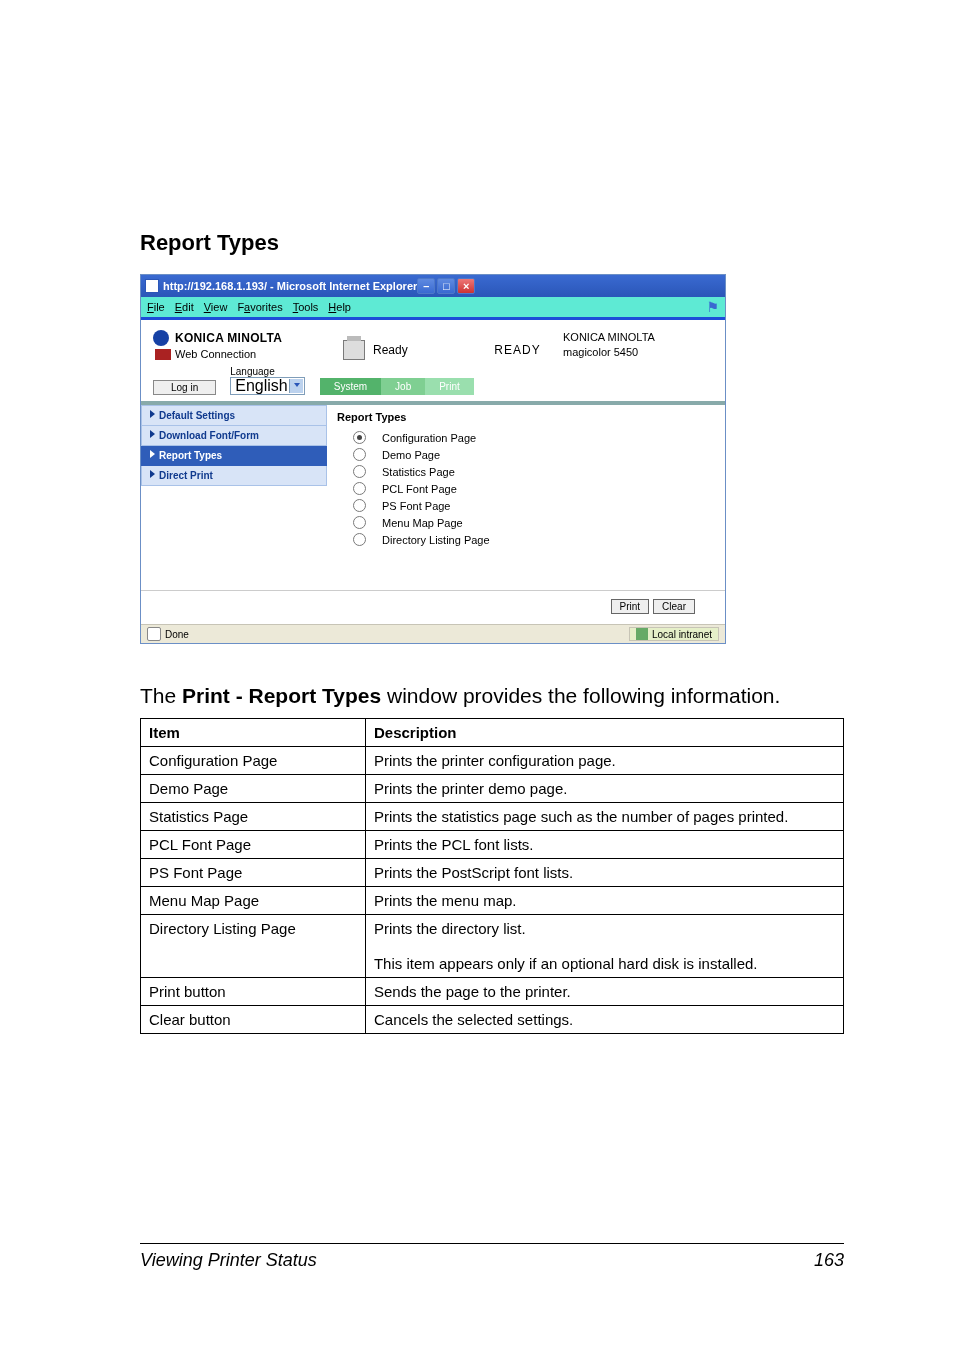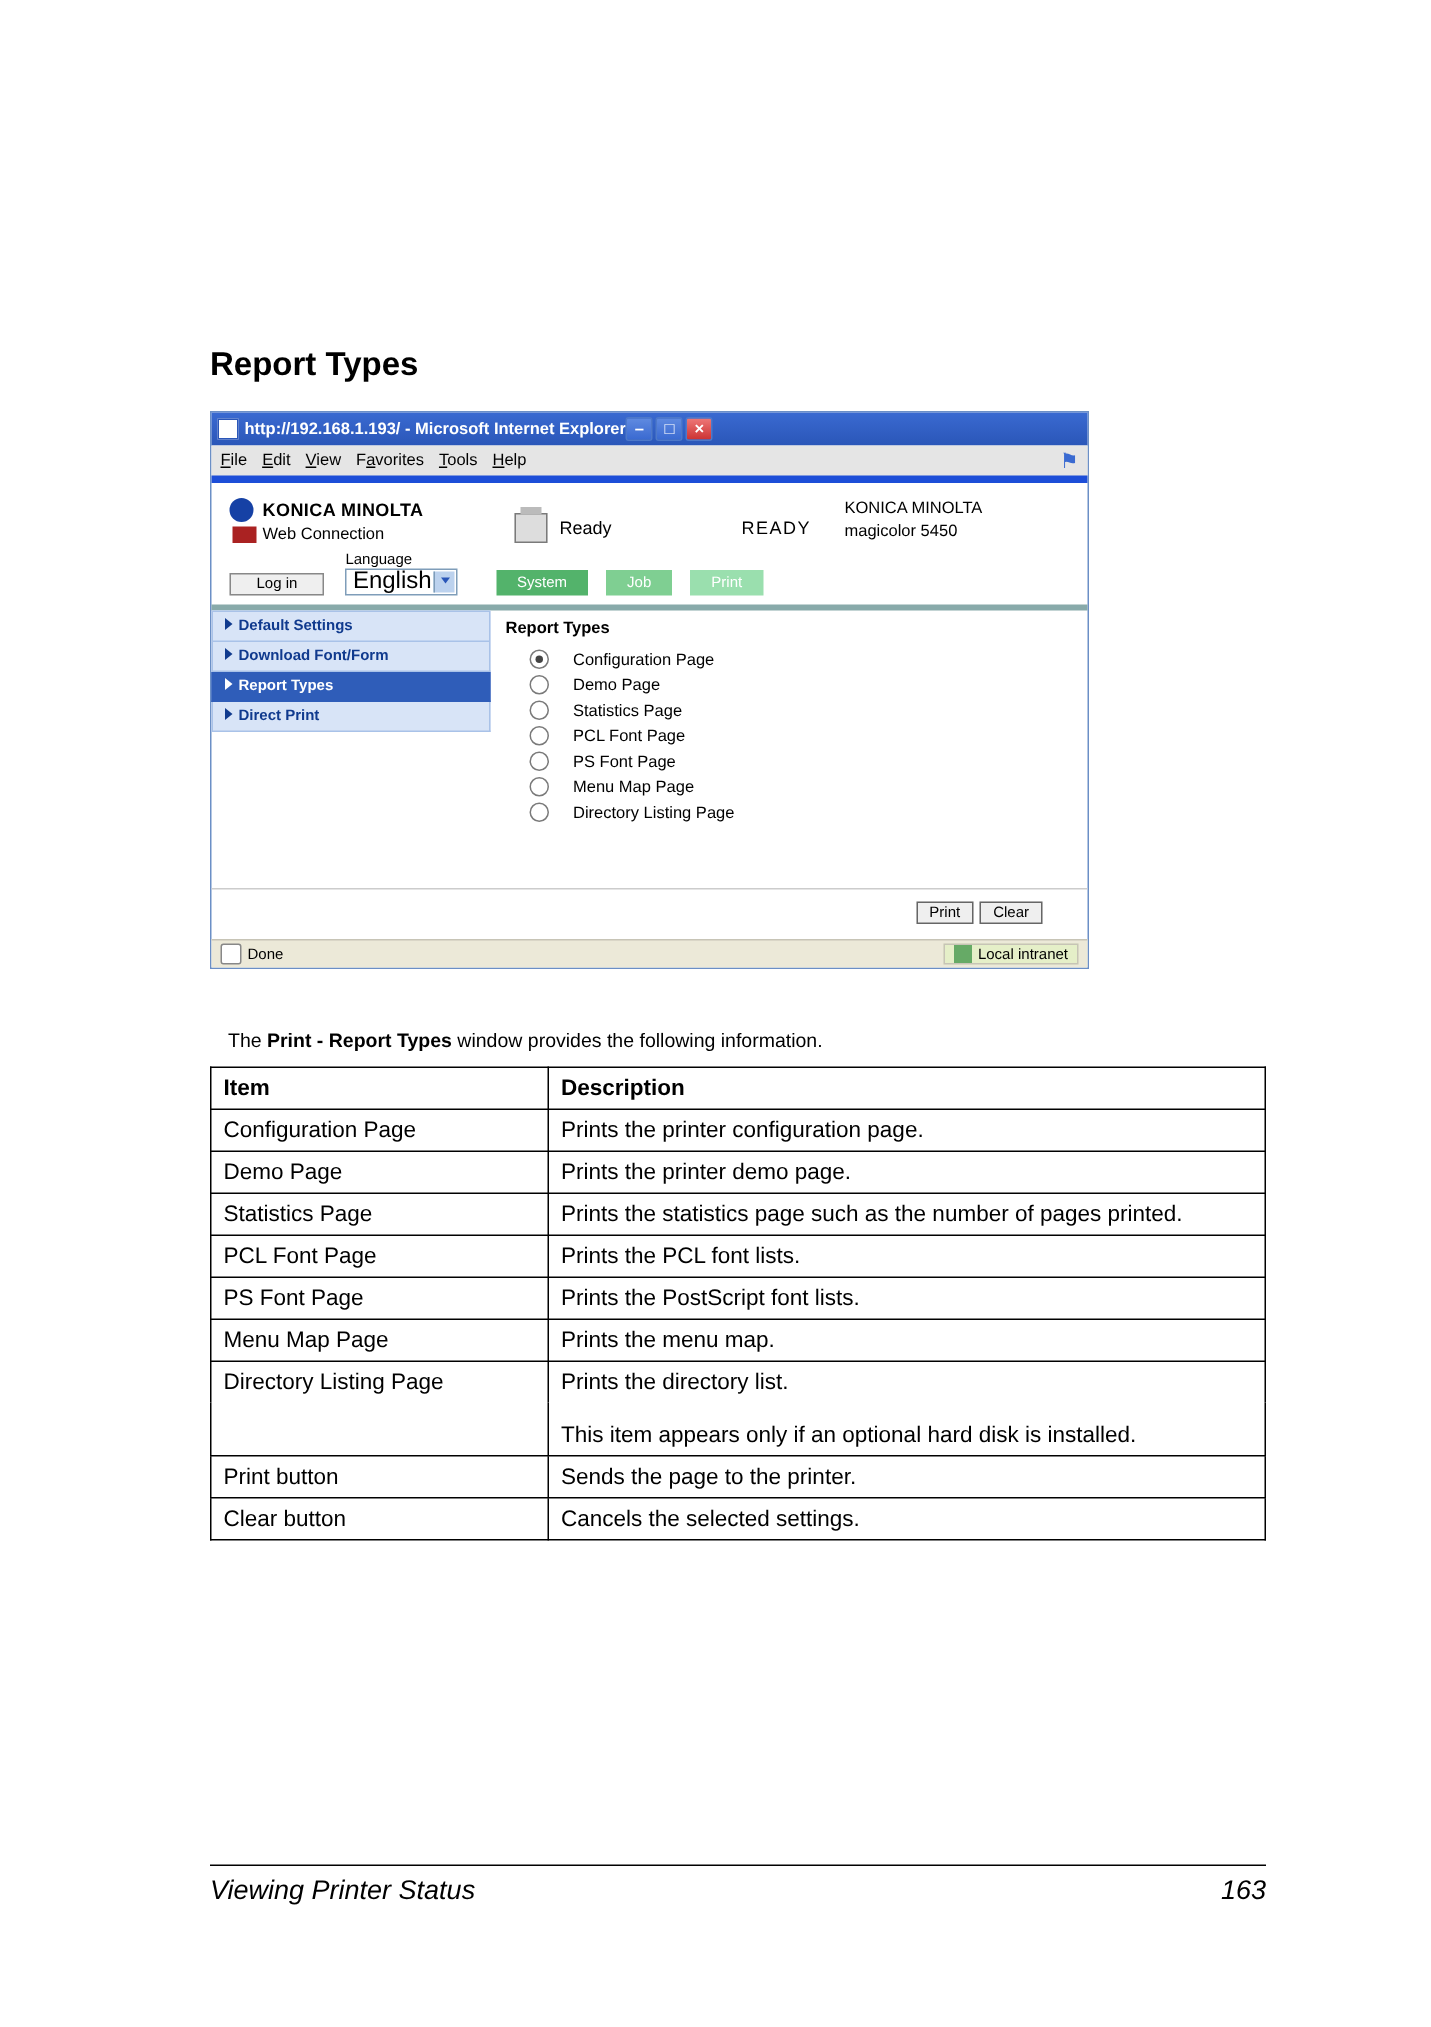--- a/index.html
+++ b/index.html
@@ -8,21 +8,21 @@
   
   .ie-window{width:584px;border:1px solid #6b8fc6;background:#fff;margin-bottom:40px}
   .ie-titlebar{height:22px;background:linear-gradient(#3a6ad1,#2a56b8);display:flex;align-items:center;justify-content:flex-start;padding:0 4px}
   .ie-title-left{display:flex;align-items:center;gap:4px}
   .ie-ico{width:14px;height:14px;background:#fff;border:1px solid #2a56b8;box-sizing:border-box}
   .ie-title-text{color:#fff;font-size:11px;font-weight:bold}
   .ie-btns{display:flex;gap:2px}
   .ie-btn{width:18px;height:16px;display:flex;align-items:center;justify-content:center;color:#fff;font-weight:bold;font-size:11px;border:1px solid #4d78c9;box-sizing:border-box;border-radius:2px}
   .ie-min,.ie-max{background:linear-gradient(#5f8ae0,#3a6ad1)}
   .ie-close{background:linear-gradient(#e77,#c33)}
-  .ie-menubar{background:#e5e5e5;border-bottom:5px solid #1d4ed8;padding:2px 6px;font-size:11px;display:flex;justify-content:space-between;align-items:center}
+  .ie-menubar{background:#5eead4;border-bottom:3px solid #1d4ed8;padding:2px 6px;font-size:11px;display:flex;justify-content:space-between;align-items:center}
   .ie-menus{display:flex;gap:10px}
   .ie-menus span u{text-decoration:underline}
   .ie-logo{font-size:14px;color:#3a6ad1}
   .ie-body{display:flex;flex-direction:column}
   .ie-header{display:flex;padding:10px 12px 6px 12px;align-items:flex-end}
   .brand-left{width:190px}
   .brand-logo{display:flex;align-items:center;gap:6px;margin-bottom:2px}
   .brand-circle{width:16px;height:16px;border-radius:50%;background:#1641a5;display:inline-block}
   .brand-text{font-size:12px;font-weight:bold;letter-spacing:.3px}
   .subbrand{font-size:11px;margin-left:2px;display:flex;align-items:center;gap:4px}
@@ -33,21 +33,21 @@
   .status-text{flex:1;text-align:left}
   .ready-big{font-size:12px;letter-spacing:1px;flex:1;text-align:center}
   .info-right{font-size:11px;line-height:1.35;width:150px}
   .login-row{display:flex;align-items:flex-end;gap:14px;padding:0 12px 6px 12px}
   .login-btn{font-size:10px;padding:1px 17px;background:#efefef;border:1px solid #888;cursor:pointer}
   .lang-block{font-size:10px}
   .lang-label{}
   .lang-sel{font-size:16px;border:1px solid #7f9db9;background:#fff;padding:0 16px 0 4px;height:16px;position:relative;display:inline-flex;align-items:center}
   .lang-sel:after{content:"";position:absolute;right:1px;top:1px;bottom:1px;width:13px;background:#bcd2ee;border-left:1px solid #7f9db9}
   .lang-sel:before{content:"";position:absolute;right:4px;top:5px;border-left:3px solid transparent;border-right:3px solid transparent;border-top:4px solid #2a56b8;z-index:1}
-  .tabs{display:flex;gap:12px;margin-left:12px}
+  .tabs{display:flex;gap:0;margin-left:1px}
   .tab{font-size:10px;padding:3px 14px;color:#fff;cursor:pointer}
   .tab-sys{background:#53b36b}
   .tab-job{background:#7fcf92}
   .tab-print{background:#9adfae}
   .divider{height:4px;background:#8aa}
   .ie-main{display:flex}
   .side{width:186px;border-right:0}
   .side-item{font-size:10px;font-weight:bold;padding:4px 8px;display:flex;align-items:flex-start;gap:4px;cursor:pointer}
   .side-item .tri{display:inline-block;width:0;height:0;border-top:4px solid transparent;border-bottom:4px solid transparent;border-left:5px solid currentColor}
   .si-blue{background:#d8e4f7;color:#103a8e;border:1px solid #a9c2e8;border-top:none}
@@ -59,21 +59,21 @@
   .radio{width:11px;height:11px;border:1px solid #7a7a7a;border-radius:50%;display:inline-flex;align-items:center;justify-content:center;background:#fff}
   .radio.sel:after{content:"";width:5px;height:5px;border-radius:50%;background:#444}
   .action-row{display:flex;justify-content:flex-end;gap:4px;padding:8px 30px 10px 0;border-top:1px solid #ccc}
   .a-btn{font-size:10px;padding:1px 8px;border:1px solid #666;background:#efefef;cursor:pointer}
   .ie-status{background:#ece9d8;border-top:1px solid #c7c4b6;display:flex;justify-content:space-between;align-items:center;padding:2px 6px;font-size:10px}
   .ie-done{display:flex;align-items:center;gap:4px}
   .done-ico{width:12px;height:12px;border:1px solid #888;border-radius:2px;background:#fff;display:inline-block}
   .zone{display:flex;align-items:center;gap:4px;background:#e5efc8;padding:0 6px;border:1px solid #c7c4b6}
   .zone-ico{width:12px;height:12px;background:#6a6;display:inline-block}
   
-  .para{font-size:13px;margin:0 0 10px 12px}
+  .para{font-size:21px;margin:0 0 10px 0}
   table.desc{border-collapse:collapse;width:100%;font-size:15px}
   table.desc th,table.desc td{border:1px solid #000;padding:5px 8px;text-align:left;vertical-align:top}
   table.desc th{font-weight:bold}
   .tgap{height:8px}
   
   .foot-line{position:absolute;left:140px;right:110px;bottom:80px;border-top:1px solid #000}
   .foot-left{font-style:italic;font-size:18px;margin-top:6px}
   .foot-right{font-style:italic;font-size:18px;float:right;margin-top:6px}
 </style>
 </head>

